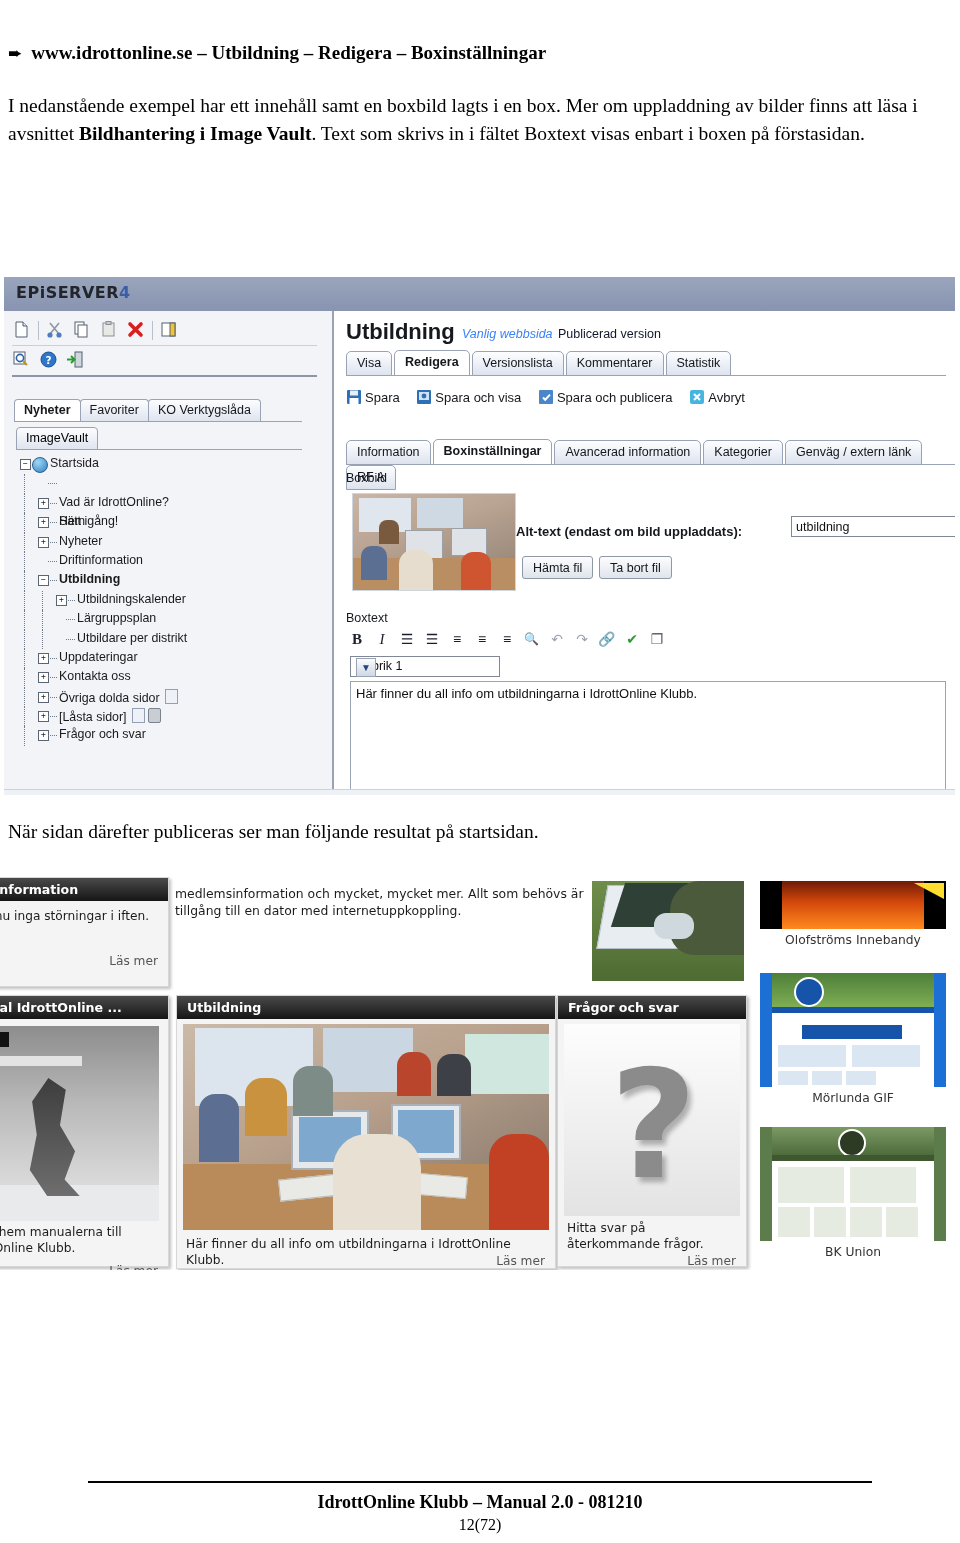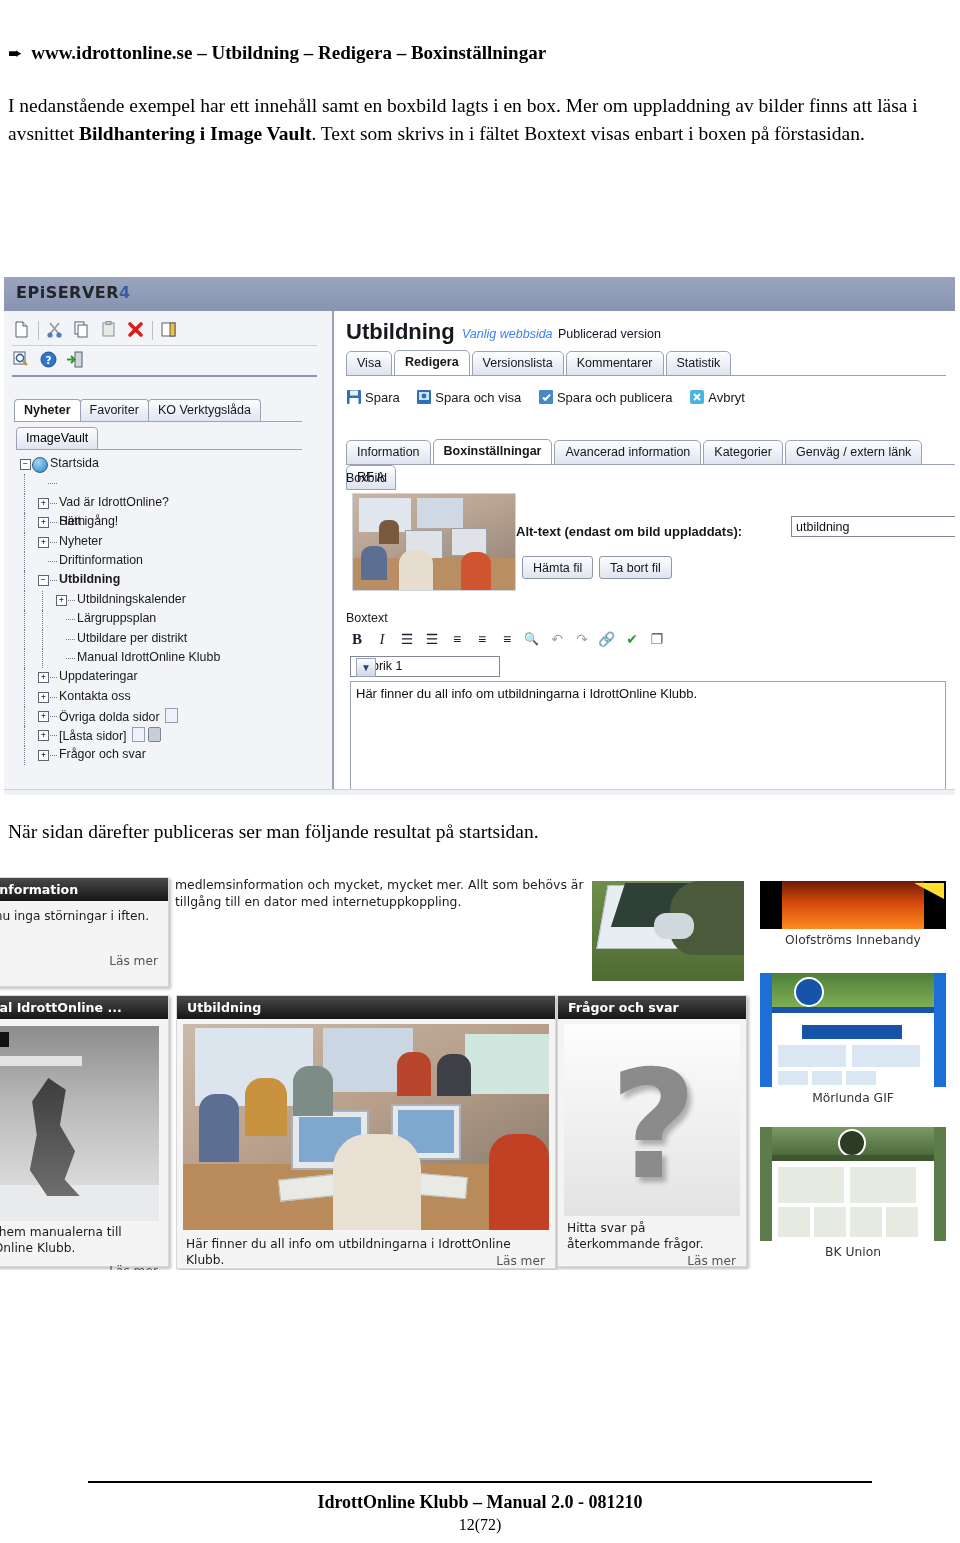--- a/index.html
+++ b/index.html
@@ -220,21 +220,21 @@
     background: #eef1f6; border-top: 1px solid #ccd2dc;
   }
 
   
   .shot2 {
     position: absolute; left: 0; top: 877px; width: 955px; height: 393px;
     background: #ffffff; overflow: hidden;
     font-family: "DejaVu Sans", sans-serif;
   }
   .intro-text {
-    position: absolute; left: 175px; top: 0; width: 420px;
+    position: absolute; left: 175px; top: 9px; width: 420px;
     font-size: 12.4px; line-height: 1.35; color: #1c1c1c;
   }
   .lap-photo {
     position: absolute; left: 592px; top: 4px; width: 152px; height: 100px;
     background: linear-gradient(#6f8e4b, #4e6b33); overflow: hidden;
   }
   .lap-photo .lapbody { position: absolute; left: 10px; top: 4px; width: 96px; height: 62px;
     background: #e8edf2; transform: skewX(-10deg); border: 1px solid #b7bfc8; }
   .lap-photo .lapscr { position: absolute; left: 26px; top: 2px; width: 76px; height: 44px;
     background: #2f4036; transform: skewX(-18deg); }
@@ -510,26 +510,20 @@
             <span class="vline" style="left: 24px;"></span>
             <span class="vline" style="left: 6px;"></span>
             <span class="dots" style="left: 48px;"></span>
             <span class="lbl" style="left: 59px;">Lärgruppsplan</span>
           </div>
           <div class="tnode">
             <span class="vline" style="left: 24px;"></span>
             <span class="vline" style="left: 6px;"></span>
             <span class="dots" style="left: 48px;"></span>
             <span class="lbl" style="left: 59px;">Utbildare per distrikt</span>
-          </div>
-          <div class="tnode">
-            <span class="vline" style="left: 24px;"></span>
-            <span class="vline" style="left: 6px;"></span>
-            <span class="dots" style="left: 48px;"></span>
-            <span class="lbl" style="left: 59px;">Manual IdrottOnline Klubb</span>
           </div>
           <div class="tnode">
             <span class="vline" style="left: 6px;"></span>
             <span class="plus" style="left: 20px;">+</span>
             <span class="dots" style="left: 30px;"></span>
             <span class="lbl" style="left: 41px; text-align: center;">Uppdateringar</span>
           </div>
           <div class="tnode">
             <span class="vline" style="left: 6px;"></span>
             <span class="plus" style="left: 20px;">+</span>

